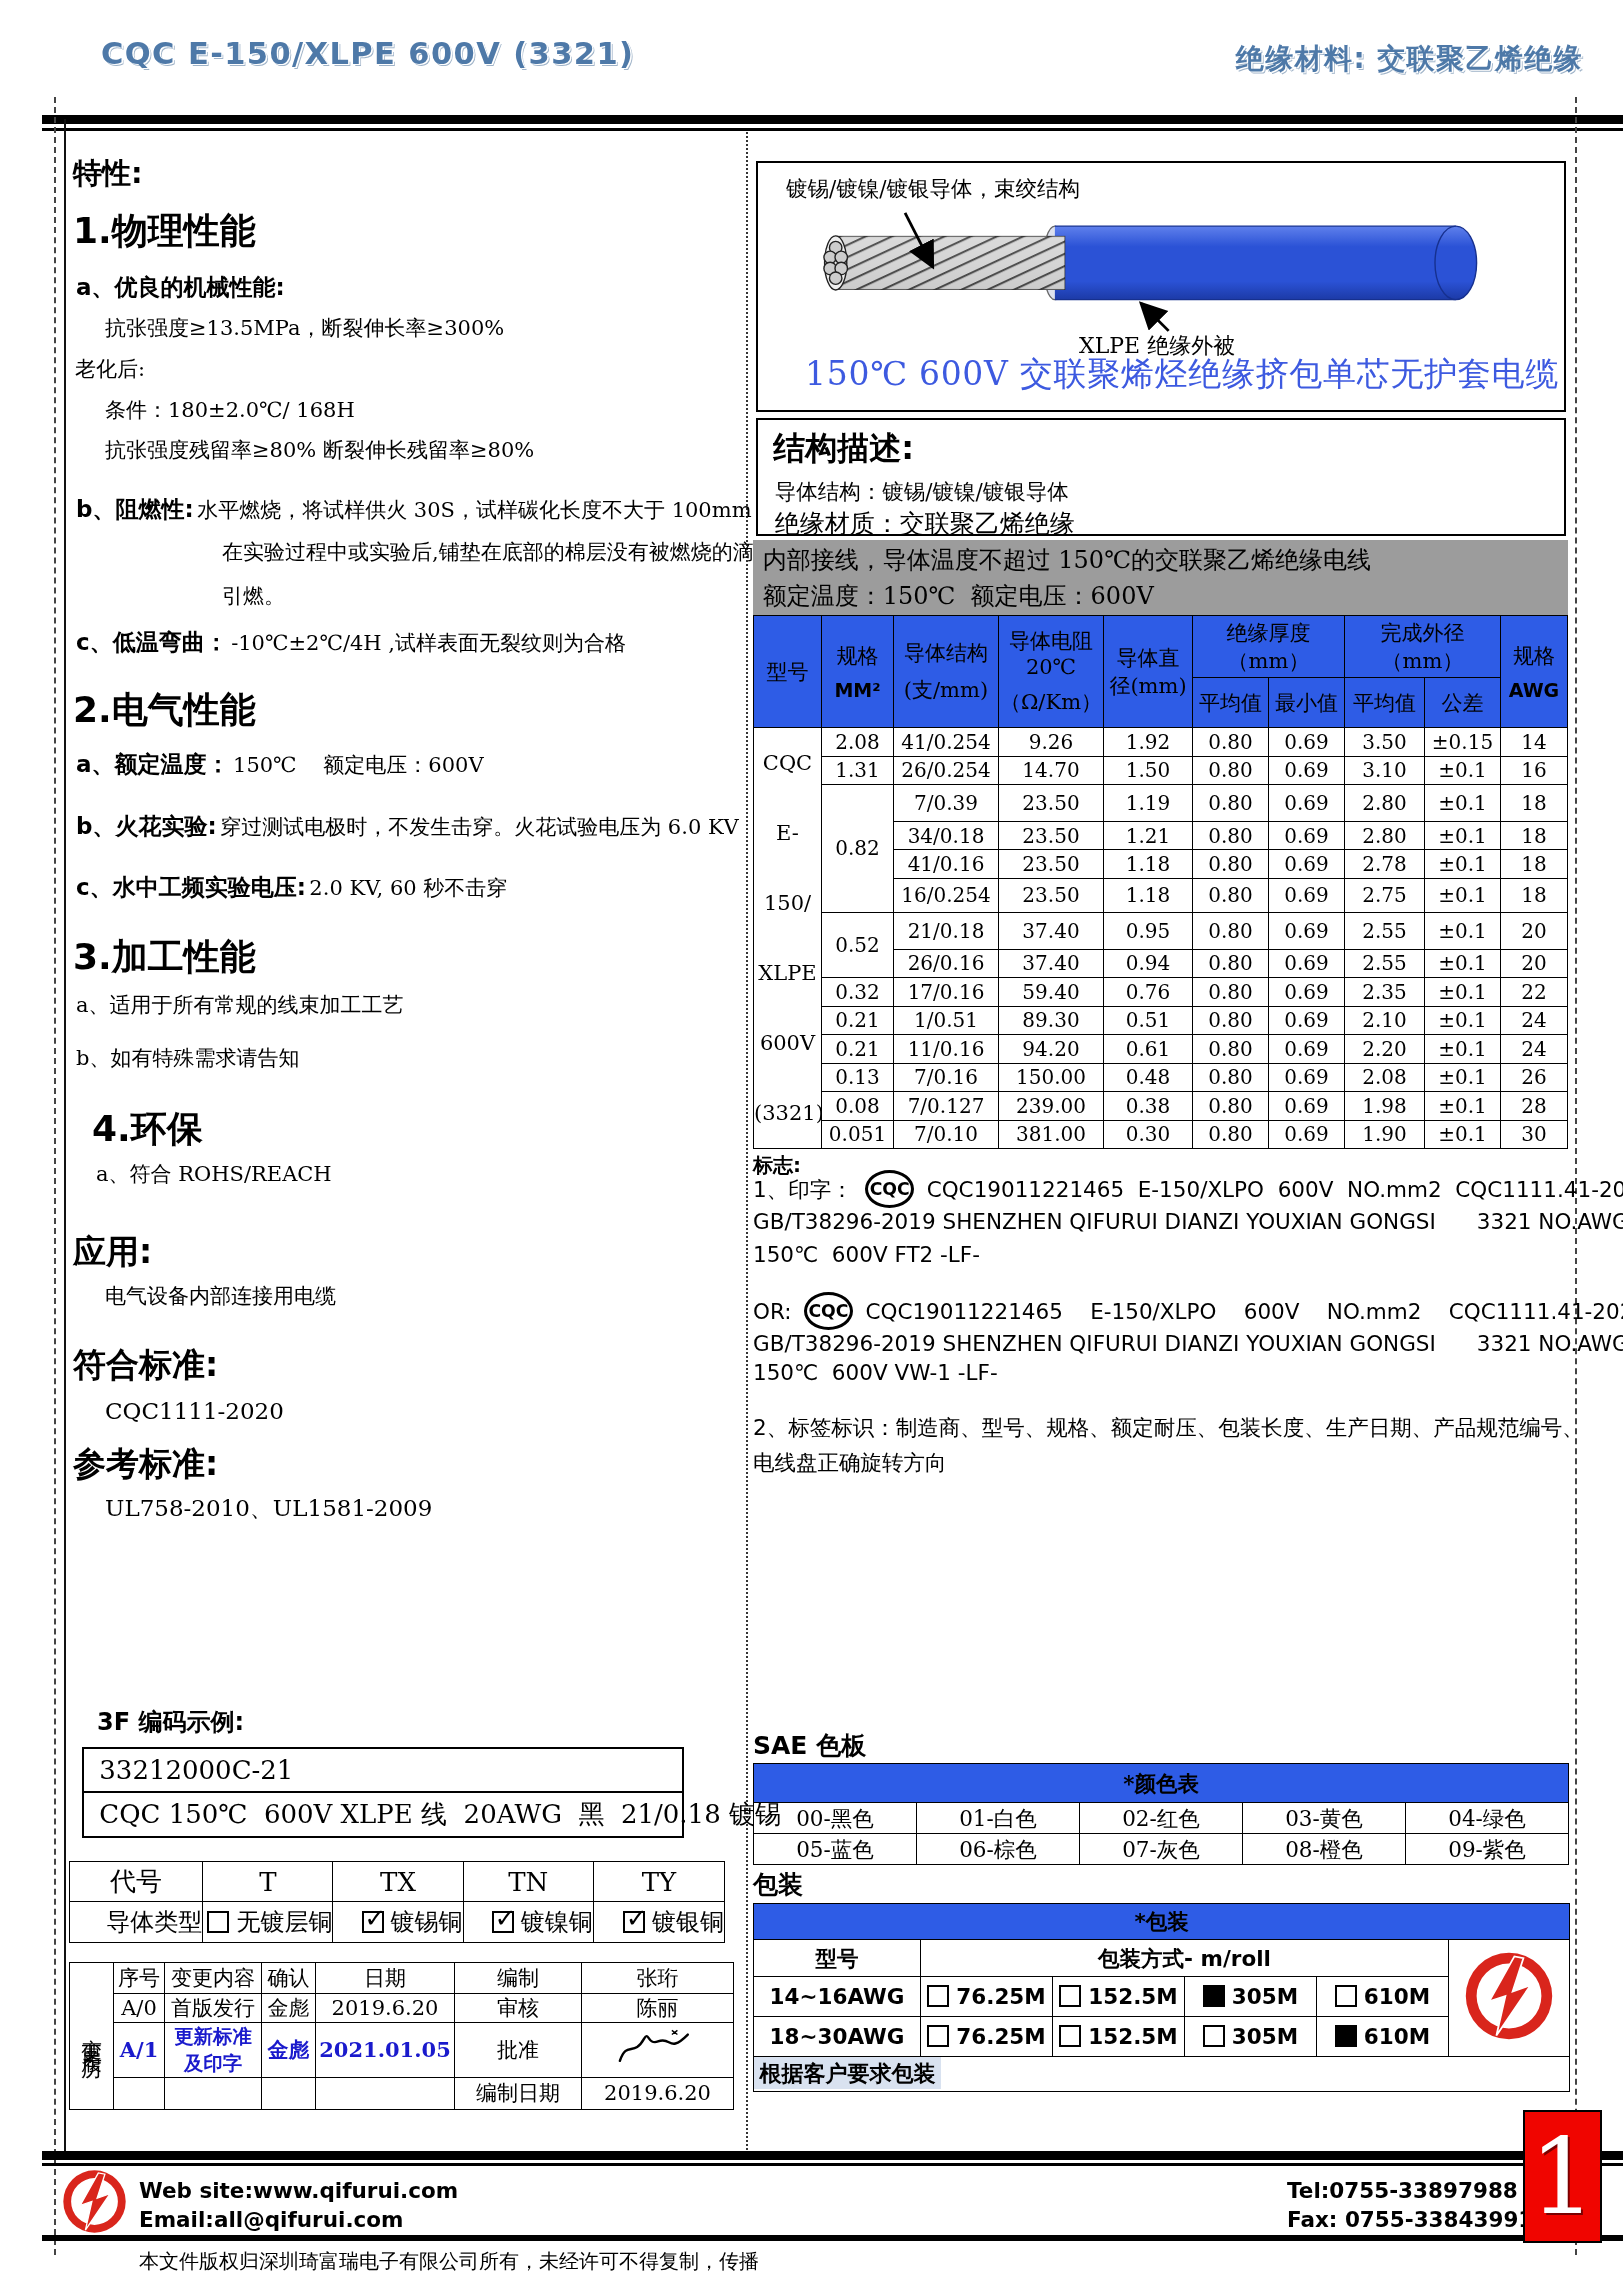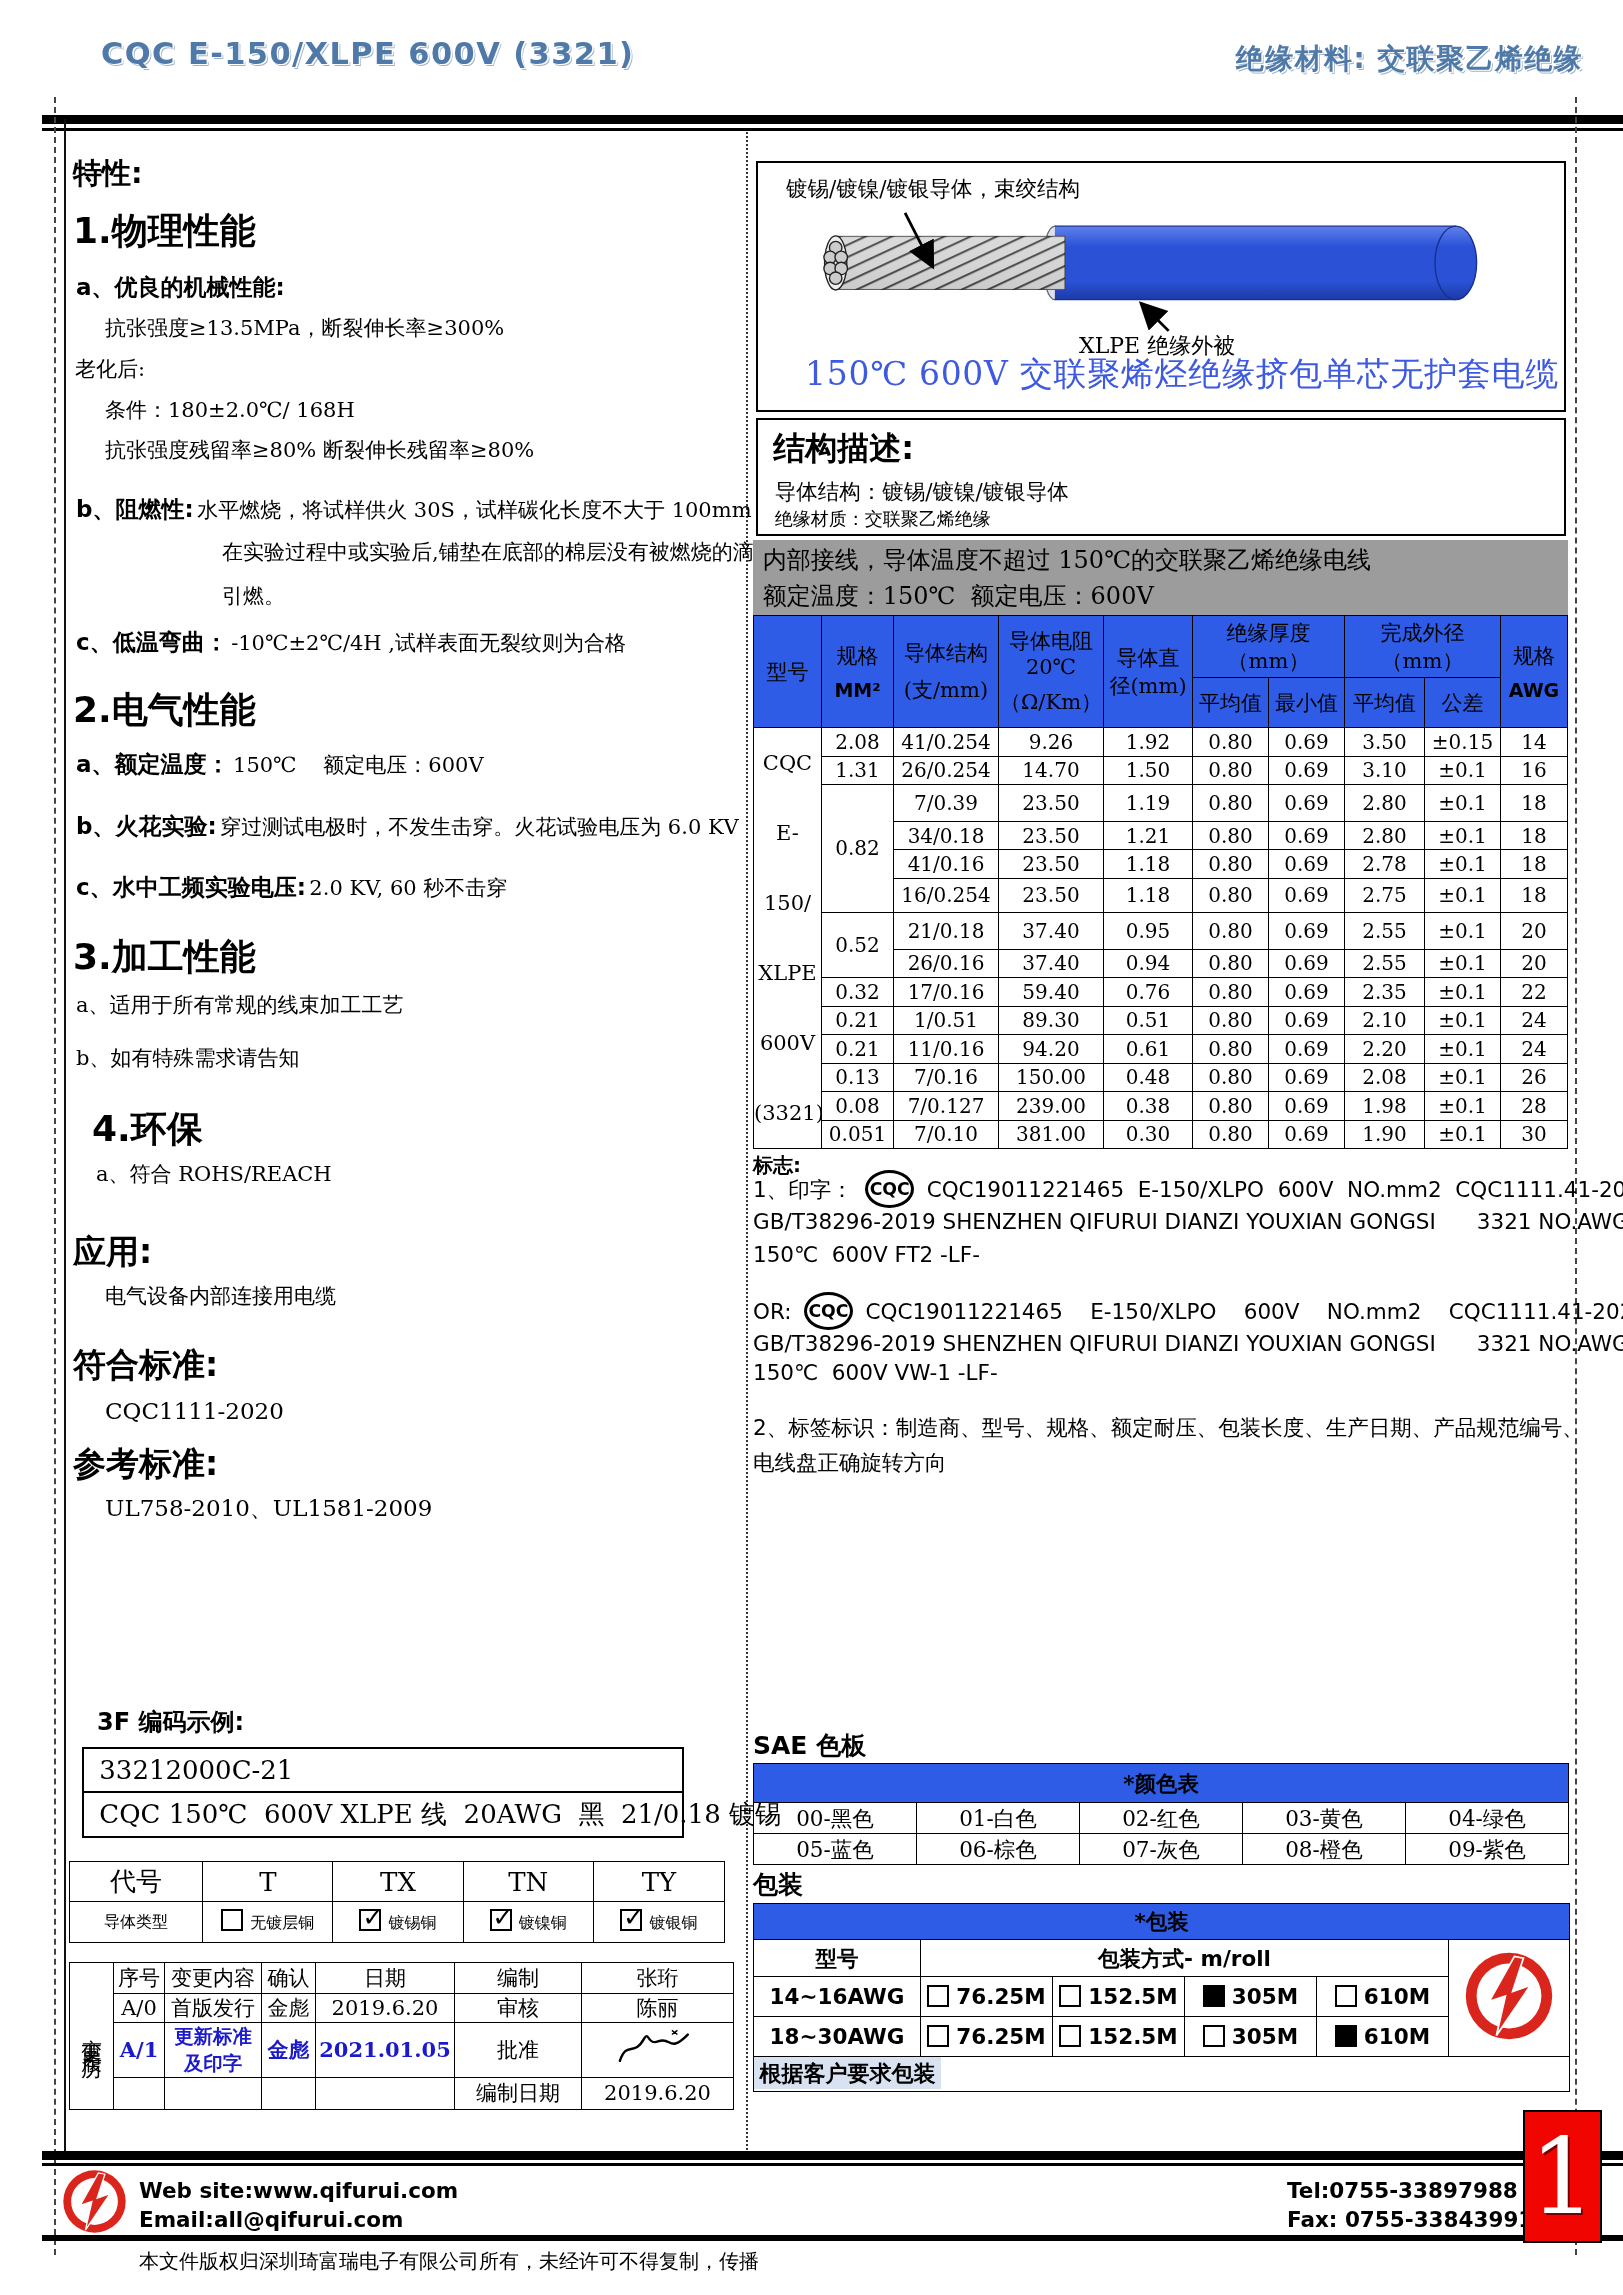--- a/index.html
+++ b/index.html
@@ -32,21 +32,21 @@
   .code-box .row1{height:42px;border-bottom:2.1px solid #000;display:flex;align-items:center;padding-left:15.3px;}
   .code-box .row2{height:43px;display:flex;align-items:center;padding-left:15.3px;}
 
   table{border-collapse:collapse;table-layout:fixed;}
   td{border:1.4px solid #000;text-align:center;vertical-align:middle;padding:0;overflow:hidden;}
 
   
   .ct-table{width:656px;}
   .ct-table td{font-family:"DejaVu Serif","Liberation Serif",serif;}
   .ct-head td{font-size:26px;height:39px;}
-  .ct-opts td{font-size:16px;height:40px;}
+  .ct-opts td{font-size:24px;height:40px;text-align:right;}
 
   
   .cb{display:inline-block;width:18px;height:18px;border:2.1px solid #000;background:#fff;
       position:relative;vertical-align:-2.8px;margin-right:7px;}
   .cb.filled{background:#000;}
   .cb.checked::after{content:"\2713";position:absolute;left:0.7px;top:-9.7px;font-size:26px;
       font-weight:900;color:#000;font-family:"DejaVu Sans",sans-serif;}
 
   
   .rev-table{width:665px;}
@@ -287,21 +287,21 @@
       <line x1="212" y1="72" x2="252" y2="150" stroke="#000" stroke-width="4" marker-end="url(#arrw)"></line>
       <line x1="592" y1="242" x2="552" y2="202" stroke="#000" stroke-width="4" marker-end="url(#arrw)"></line>
     </svg>
     <div class="abs serif" style="left:321px;top:168px;font-size:22px;">XLPE 绝缘外被</div>
     <div class="abs cable-title" style="left:0;top:189px;padding-left:21px;">150℃  600V 交联聚烯烃绝缘挤包单芯无护套电缆</div>
   </div>
 
   <div class="abs rbox" style="left:756px;top:418px;width:806px;height:114px;">
     <div class="abs b" style="left:15.3px;top:7px;font-size:32px;">结构描述:</div>
     <div class="abs serif" style="left:16.7px;top:57px;font-size:21.5px;">导体结构：镀锡/镀镍/镀银导体</div>
-    <div class="abs serif" style="left:16.7px;top:87px;font-size:18px;">绝缘材质：交联聚乙烯绝缘</div>
+    <div class="abs serif" style="left:16.7px;top:87px;font-size:25px;">绝缘材质：交联聚乙烯绝缘</div>
   </div>
 
   <div class="abs gray-banner" style="left:753px;top:540px;width:815px;height:90px;">
     <div class="abs pre" style="left:9.7px;top:4.2px;">内部接线，导体温度不超过 150℃的交联聚乙烯绝缘电线</div>
     <div class="abs pre" style="left:9.7px;top:40px;">额定温度：150℃  额定电压：600V</div>
   </div>
 
   <table class="abs spec-table" style="left:753px;top:615px;">
     <colgroup>
       <col style="width:68px">

